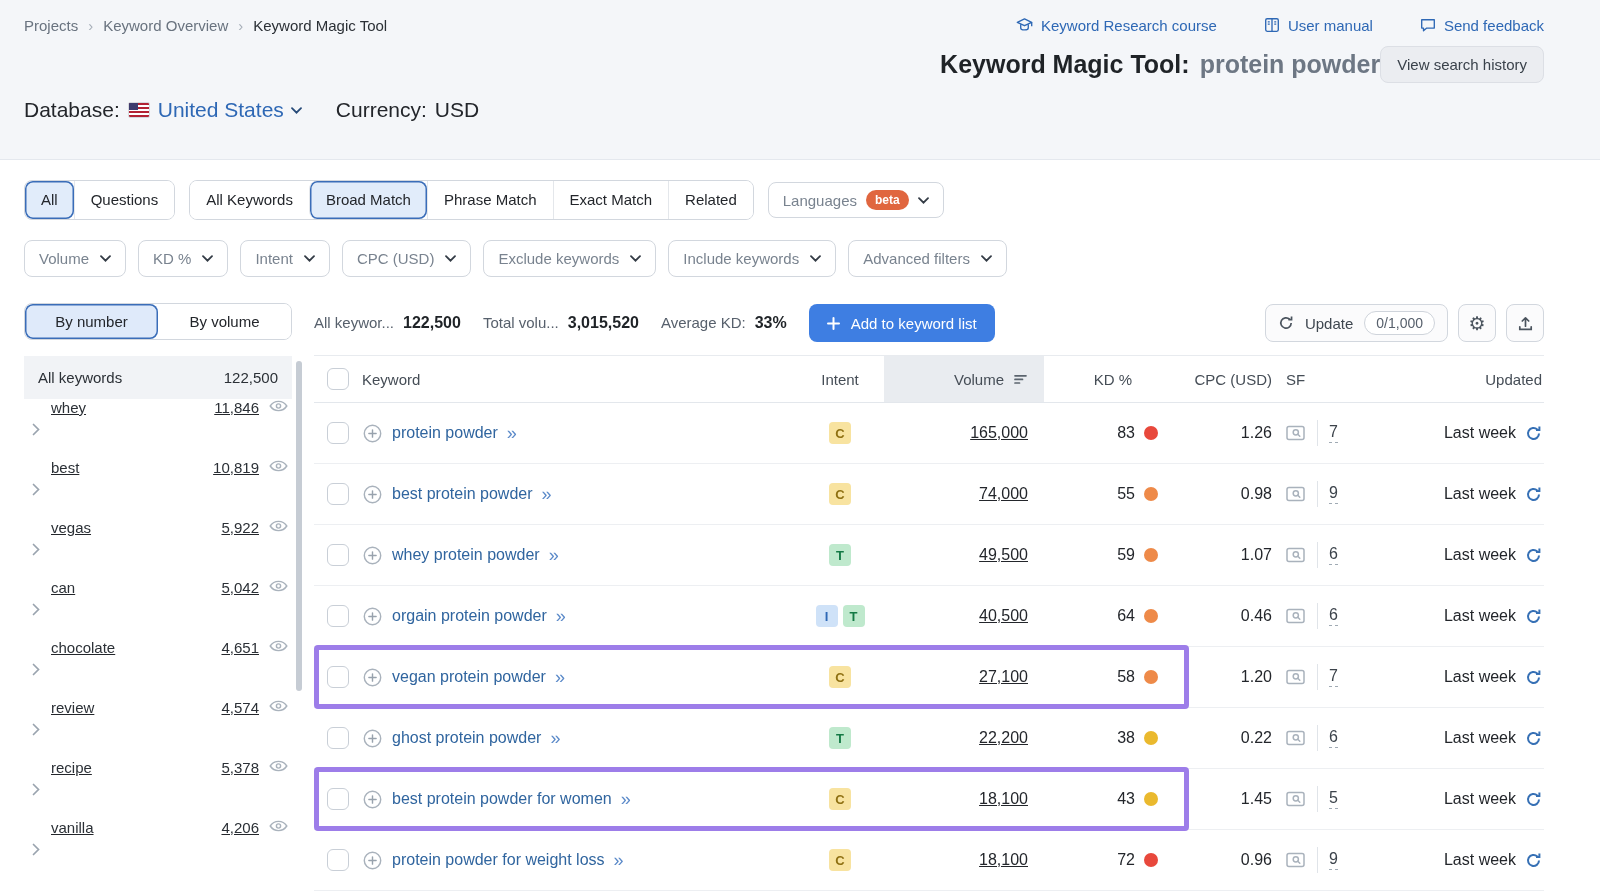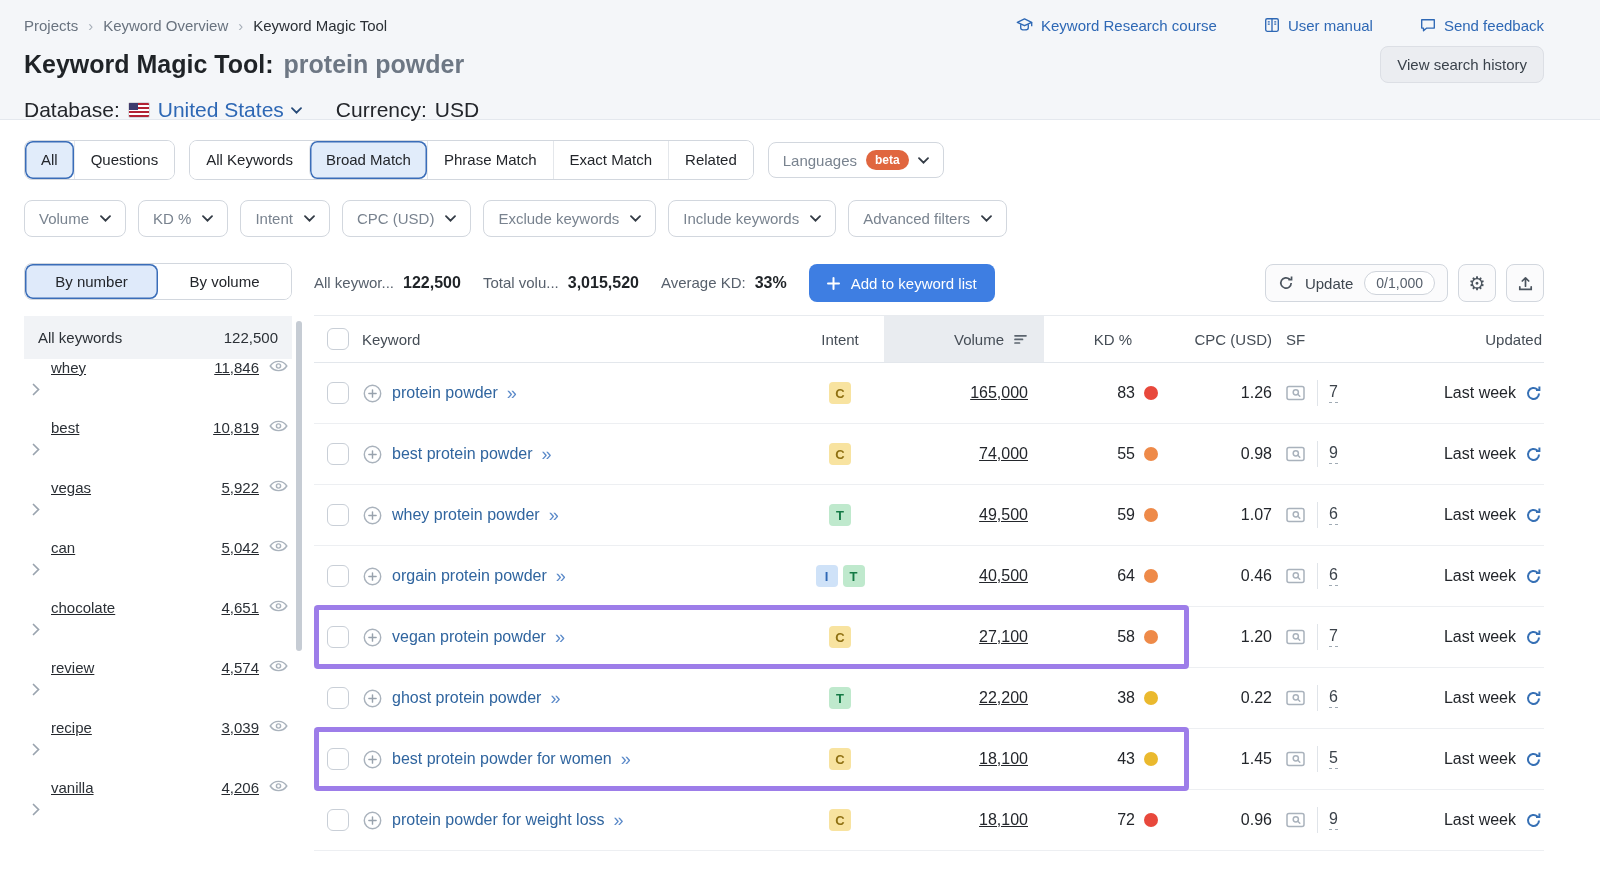--- a/index.html
+++ b/index.html
@@ -1,28 +1,28 @@
 <!DOCTYPE html>
 <html><head>
 <meta charset="utf-8">
 <style>
   html,body{margin:0;padding:0;}
   body{background:#fff;font-family:"Liberation Sans",sans-serif;color:#23262b;}
   .page{position:relative;width:1600px;height:895px;overflow:hidden;background:#fff;}
 
   
-  .hdr{background:#f4f6f9;border-bottom:1px solid #e4e8ee;padding:16px 56px 20px 24px;box-sizing:border-box;height:120px;}
+  .hdr{background:#f4f6f9;border-bottom:1px solid #e4e8ee;padding:16px 56px 20px 24px;box-sizing:border-box;height:160px;}
   .hdr-row1{display:flex;justify-content:space-between;align-items:center;font-size:15px;}
   .breadcrumbs{display:flex;align-items:center;gap:10px;color:#69737f;}
   .crumb{cursor:pointer;}
   .crumb.cur{color:#2b3036;cursor:default;}
   .sep{color:#a6aeb8;}
   .nav-links{display:flex;gap:46px;}
   .nav-link{display:flex;align-items:center;gap:7px;color:#2e68b5;font-size:15px;text-decoration:none;cursor:pointer;}
-  .hdr-row2{display:flex;justify-content:space-between;align-items:center;margin-top:12px;}
+  .hdr-row2{display:flex;justify-content:flex-end;align-items:center;margin-top:12px;}
   .title{margin:0;font-size:25px;display:flex;gap:10px;align-items:baseline;}
   .t-prefix{font-weight:bold;color:#1f2327;}
   .t-query{font-weight:600;color:#6d7784;}
   .ghost-btn{background:#ebedf1;border:1px solid #dcdfe5;border-radius:8px;padding:9px 16px;font-size:15px;color:#3a424b;font-family:inherit;cursor:pointer;}
   .hdr-row3{display:flex;align-items:center;margin-top:15px;font-size:21px;gap:8px;}
   .us-flag{width:20px;height:14px;border-radius:2px;display:inline-block;position:relative;overflow:hidden;background:repeating-linear-gradient(180deg,#b22234 0 2px,#fff 2px 4px);border:0.5px solid #d6d9de;}
   .us-flag .canton{position:absolute;left:0;top:0;width:9px;height:7px;background:#3c3b6e;}
   .db-value{color:#2e68b5;display:flex;align-items:center;gap:7px;cursor:pointer;}
   .cur-label{margin-left:26px;}
   .icn{display:inline-flex;align-items:center;}
@@ -343,21 +343,21 @@
               </svg>
             </span>
           </div>
           <div class="side-item">
             <span class="icn">
               <svg width="9" height="13" viewBox="0 0 9 13">
                 <path d="M1.5 1.5l5 5-5 5" fill="none" stroke="#9aa4af" stroke-width="1.7" stroke-linecap="round"></path>
               </svg>
             </span>
             <span class="side-label">recipe</span>
-            <span class="side-count">3,039</span>
+            <span class="side-count">5,378</span>
             <span class="side-eye">
               <svg width="19" height="14" viewBox="0 0 19 14">
                 <path d="M1.2 7s3-4.6 8.3-4.6S17.8 7 17.8 7s-3 4.6-8.3 4.6S1.2 7 1.2 7z" fill="none" stroke="#a9b2bc" stroke-width="1.4"></path>
                 <circle cx="9.5" cy="7" r="2.1" fill="none" stroke="#a9b2bc" stroke-width="1.4"></circle>
               </svg>
             </span>
           </div>
           <div class="side-item">
             <span class="icn">
               <svg width="9" height="13" viewBox="0 0 9 13">

